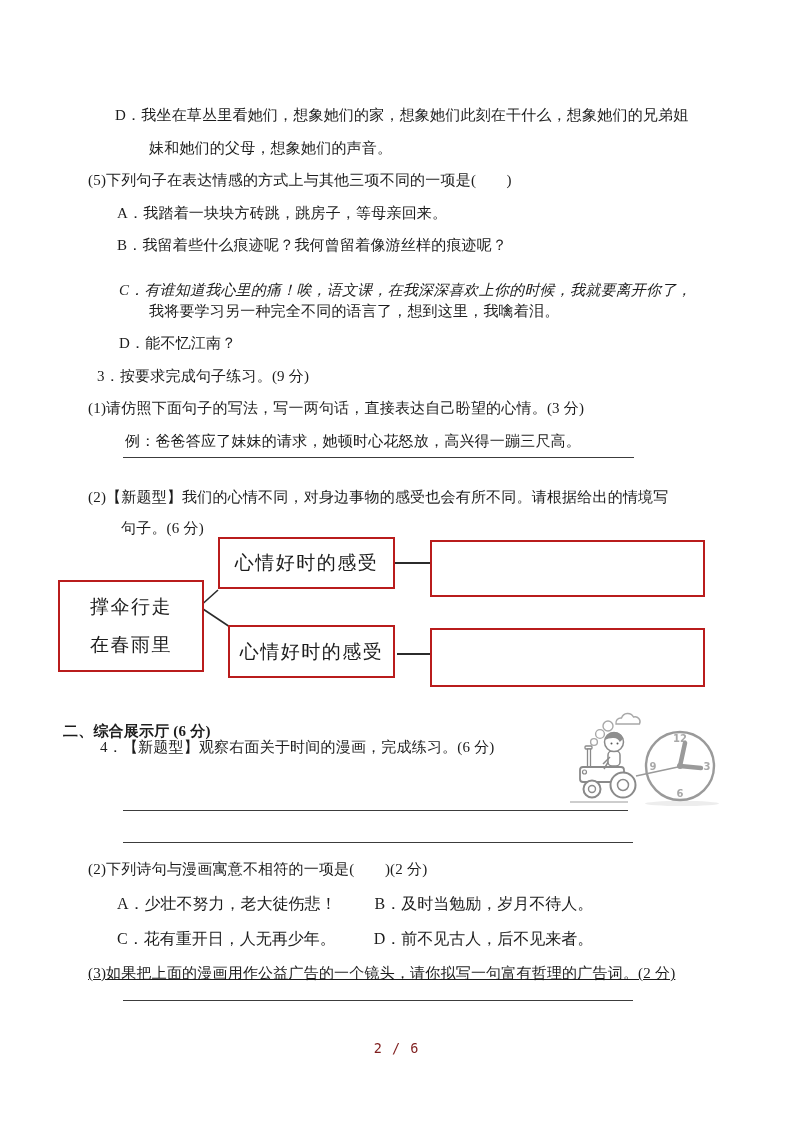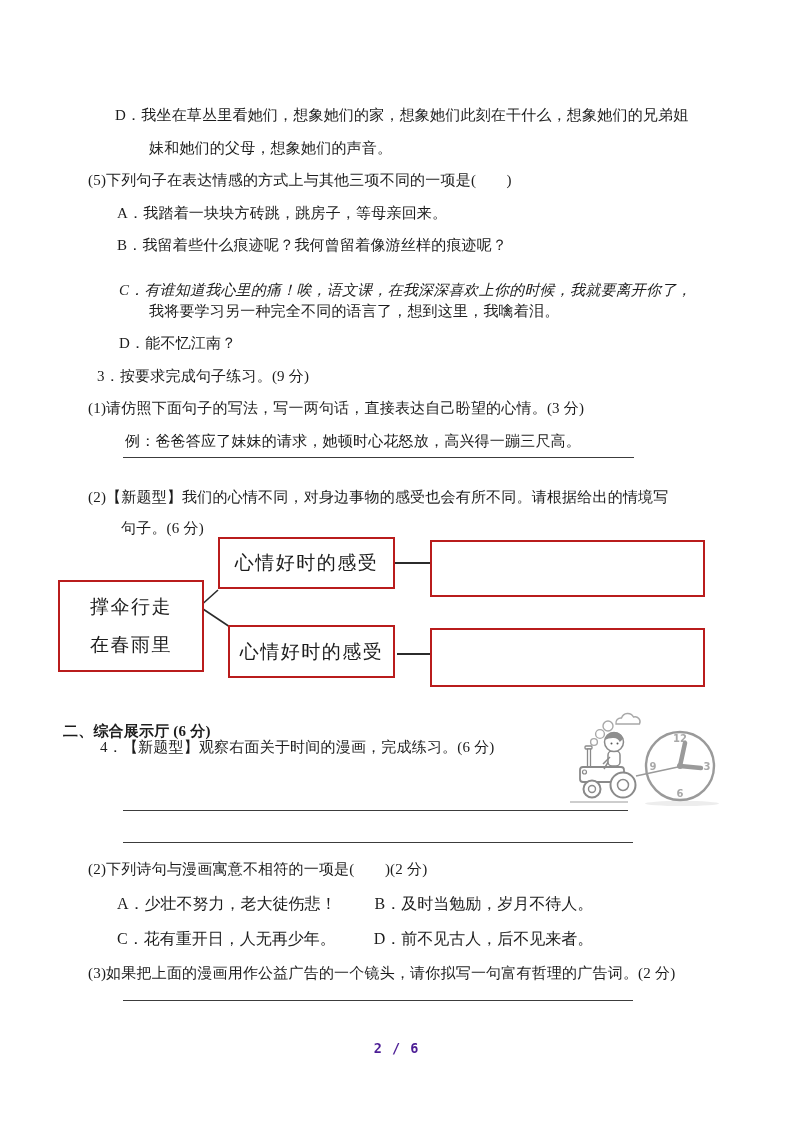--- a/index.html
+++ b/index.html
@@ -42,23 +42,23 @@
     font-size:16px;
     line-height:22px;
     white-space:nowrap;
   }
   .svgabs{position:absolute;}
   #footer{
     position:absolute;
     left:0;right:0;top:1040px;
     text-align:center;
     font-family:"DejaVu Sans Mono","DejaVu Sans",monospace;
-    font-weight:bold;
+    font-weight:normal;
     font-size:13.5px;
-    color:#4c1d95;
+    color:#7f1d1d;
     letter-spacing:1px;
   }
 </style>
 </head>
 <body>
 
 <div id="page">
 
   <div class="ln" style="left:115px;top:104px;">D．我坐在草丛里看她们，想象她们的家，想象她们此刻在干什么，想象她们的兄弟姐</div>
   <div class="ln" style="left:149px;top:137px;">妹和她们的父母，想象她们的声音。</div>
@@ -151,18 +151,18 @@
   <div class="ln" style="left:88px;top:858px;">(2)下列诗句与漫画寓意不相符的一项是(　　)(2 分)</div>
   <div class="optrow" style="left:117px;top:893px;">
     <span>A．少壮不努力，老大徒伤悲！</span>
     <span>B．及时当勉励，岁月不待人。</span>
   </div>
   <div class="optrow" style="left:117px;top:928px;">
     <span>C．花有重开日，人无再少年。</span>
     <span>D．前不见古人，后不见来者。</span>
   </div>
 
-  <div class="ln" style="left:88px;top:962px;">(3)如果把上面的漫画用作公益广告的一个镜头，请你拟写一句富有哲理的广告词。(2 分)</div>
+  <div class="ln" style="left:88px;top:962px;text-decoration:underline;">(3)如果把上面的漫画用作公益广告的一个镜头，请你拟写一句富有哲理的广告词。(2 分)</div>
   <div class="blank" style="left:123px;top:1000px;width:510px;"></div>
 
   <div id="footer">2 / 6</div>
 
 </div>
 
 </body></html>

